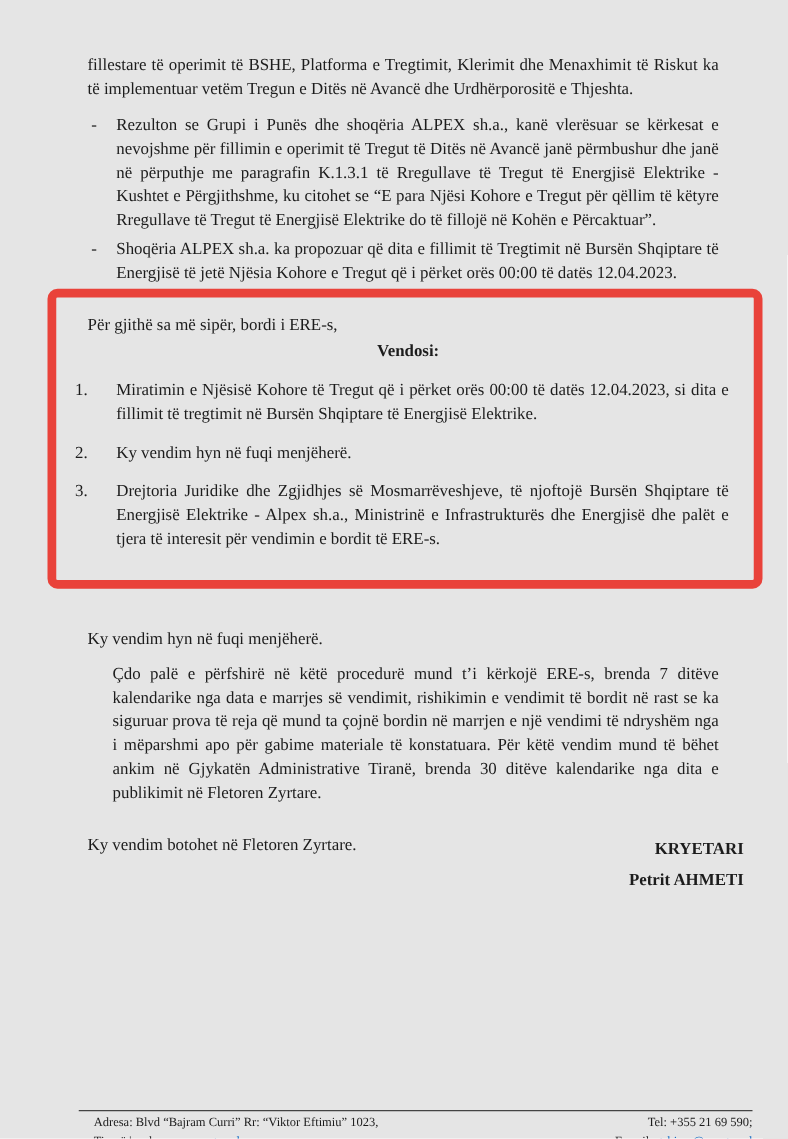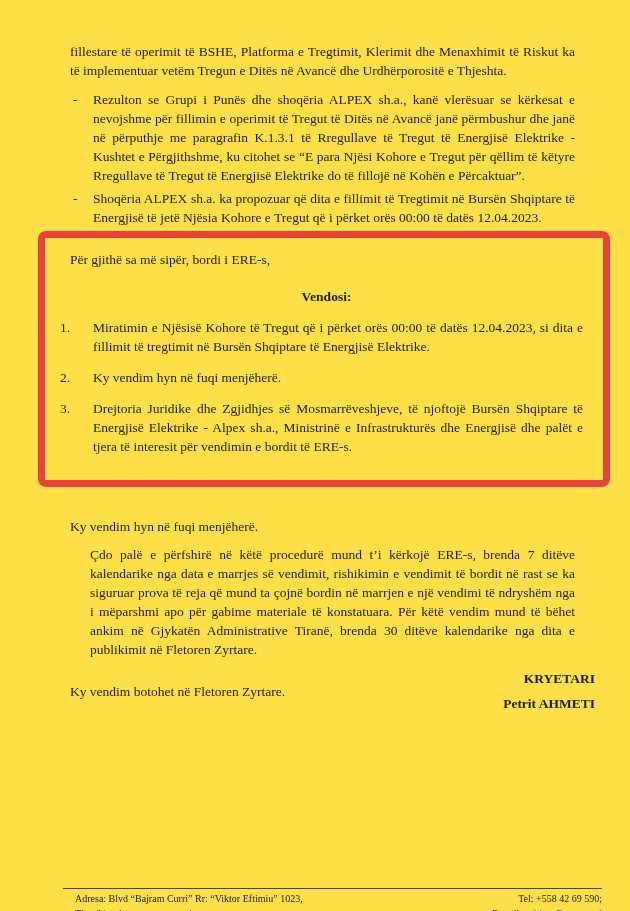--- a/index.html
+++ b/index.html
@@ -1,20 +1,20 @@
 <!DOCTYPE html>
 <html><head>
 <meta charset="utf-8">
 <style>
   html, body { margin: 0; padding: 0; background: #ffffff; }
   .sheet {
     position: relative;
     width: 630px;
     height: 911px;
-    background: #fde047;
+    background: #e5e5e5;
     font-family: "Liberation Serif", serif;
     color: #1c1c1c;
     overflow: hidden;
   }
   .content {
     position: absolute;
     top: 42px;
     left: 70px;
     right: 55px;
     font-size: 13.5px;
@@ -25,21 +25,21 @@
   .bullets { margin-top: 10px; }
   .bullet { display: flex; margin-top: 4px; }
   .bullet-dash { flex: 0 0 23px; padding-left: 3px; box-sizing: border-box; }
   .bullet-text { flex: 1; }
   .decision-box {
     margin: 4px -35px 0 -32px;
     border: 7px solid #e9423a;
     border-radius: 8px;
     padding: 12px 20px 24px 25px;
   }
-  .decision-heading { text-align: center; font-weight: bold; margin-top: 18px; }
+  .decision-heading { text-align: center; font-weight: bold; margin-top: 2px; }
   .decision-items { margin-top: 6px; }
   .decision-item { display: flex; margin-top: 12px; }
   .decision-num { flex: 0 0 33px; margin-left: -10px; }
   .decision-text { flex: 1; }
   .after-box { margin-top: 30px; }
   .appeal-para { margin-top: 9px; margin-left: 20px; }
   .closing-para { margin-top: 23px; }
   .signature {
     position: absolute;
     top: 666px;
@@ -118,18 +118,18 @@
     <div>KRYETARI</div>
     <div>Petrit AHMETI</div>
   </div>
 
   <div class="footer">
     <div class="footer-left">
       <div>Adresa: Blvd “Bajram Curri” Rr: “Viktor Eftimiu” 1023,</div>
       <div><span>Tiranë | web: </span><a href="#" style="color: rgb(5, 99, 193);">www.ere.gov.al</a></div>
     </div>
     <div class="footer-right">
-      <div>Tel: +558 42 69 590;</div>
+      <div>Tel: +355 21 69 590;</div>
       <div><span>E-mail: </span><a href="#" style="color: rgb(5, 99, 193);">gabime@ere.gov.al</a></div>
     </div>
   </div>
 
 </div>
 
 </body></html>

